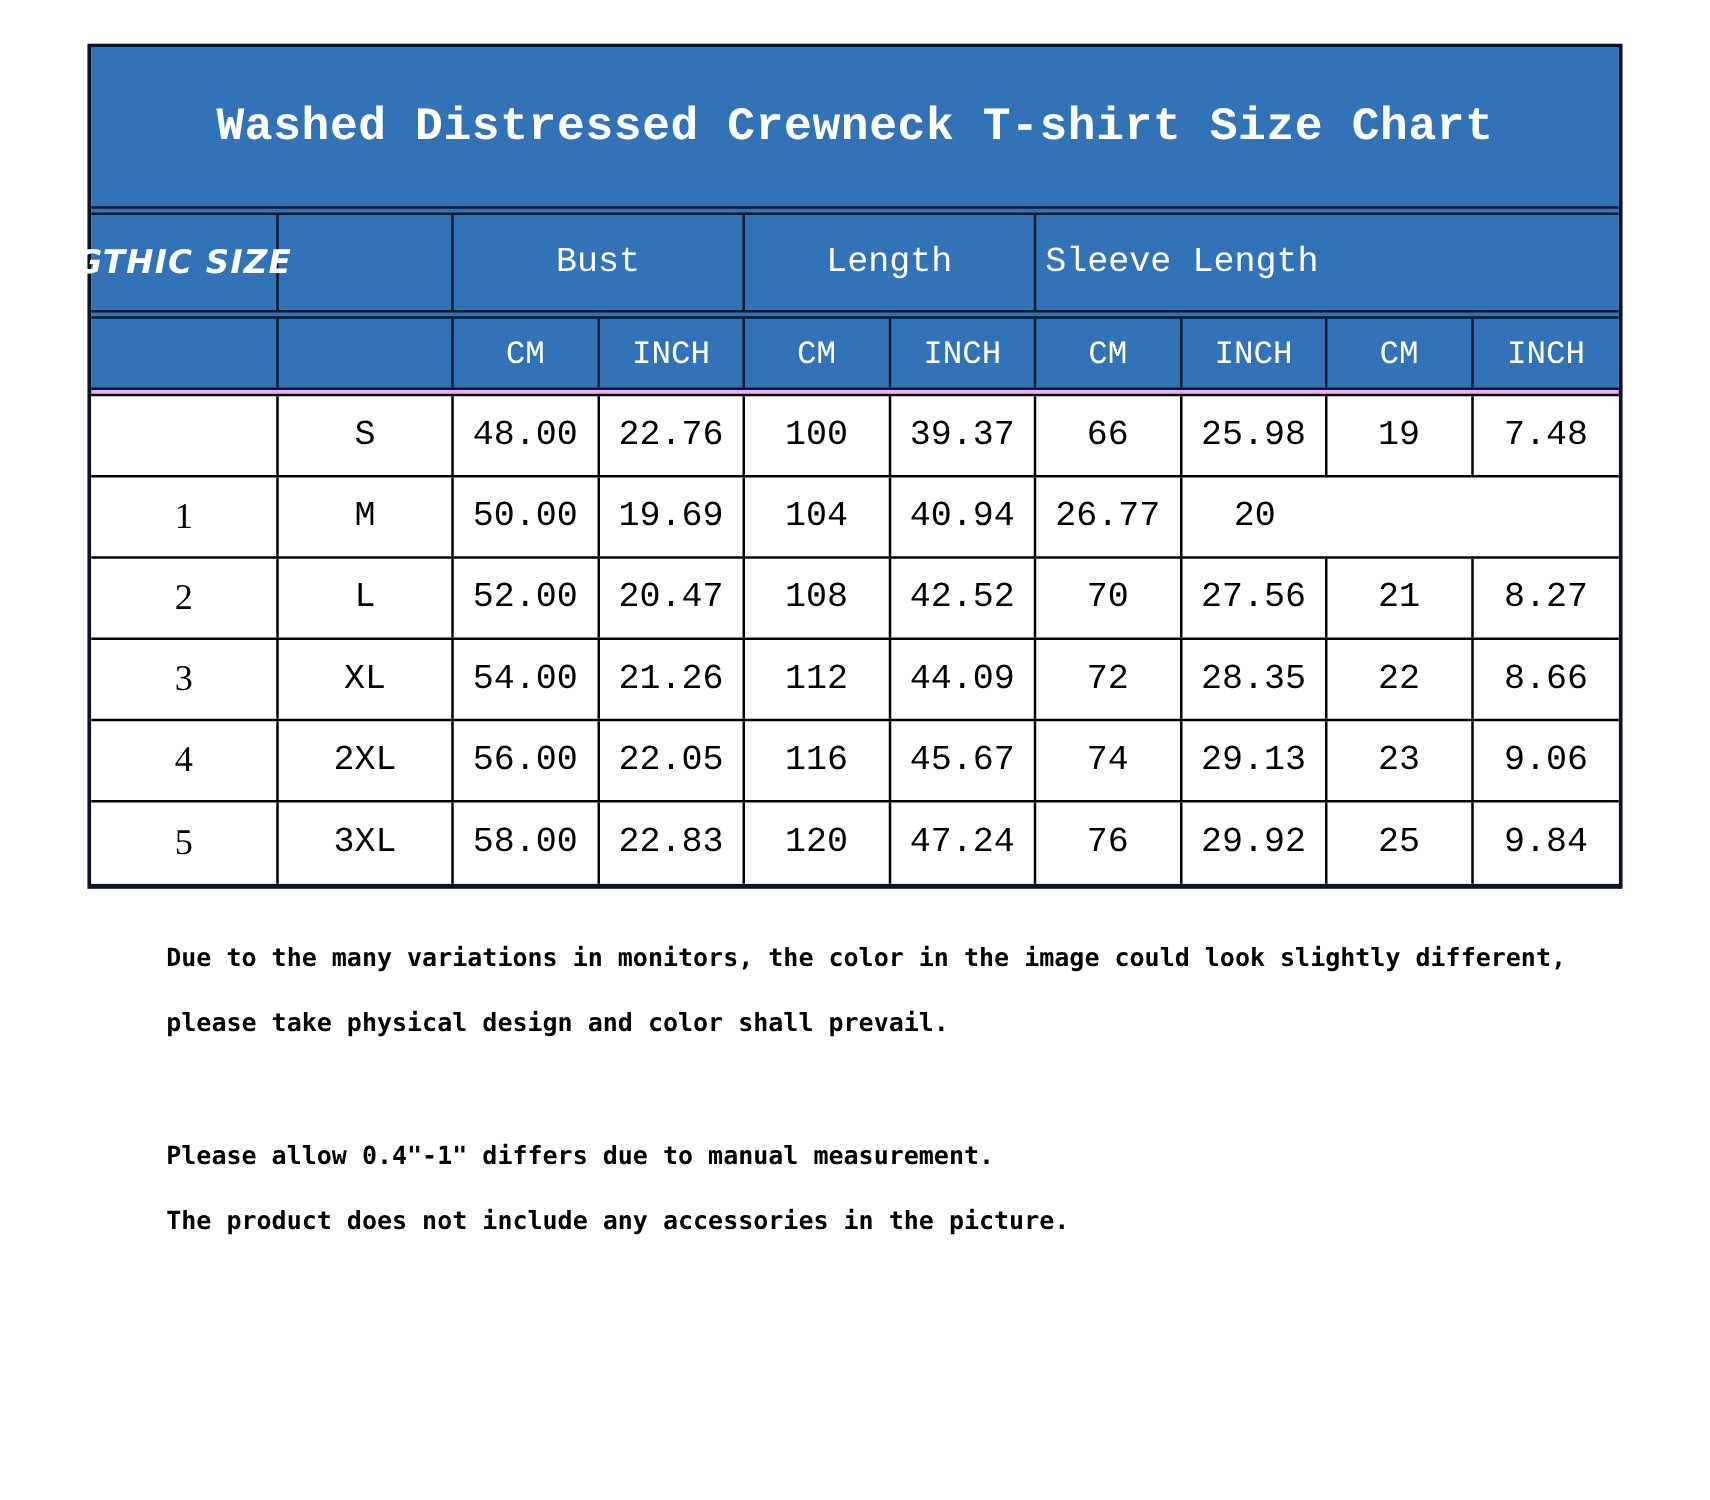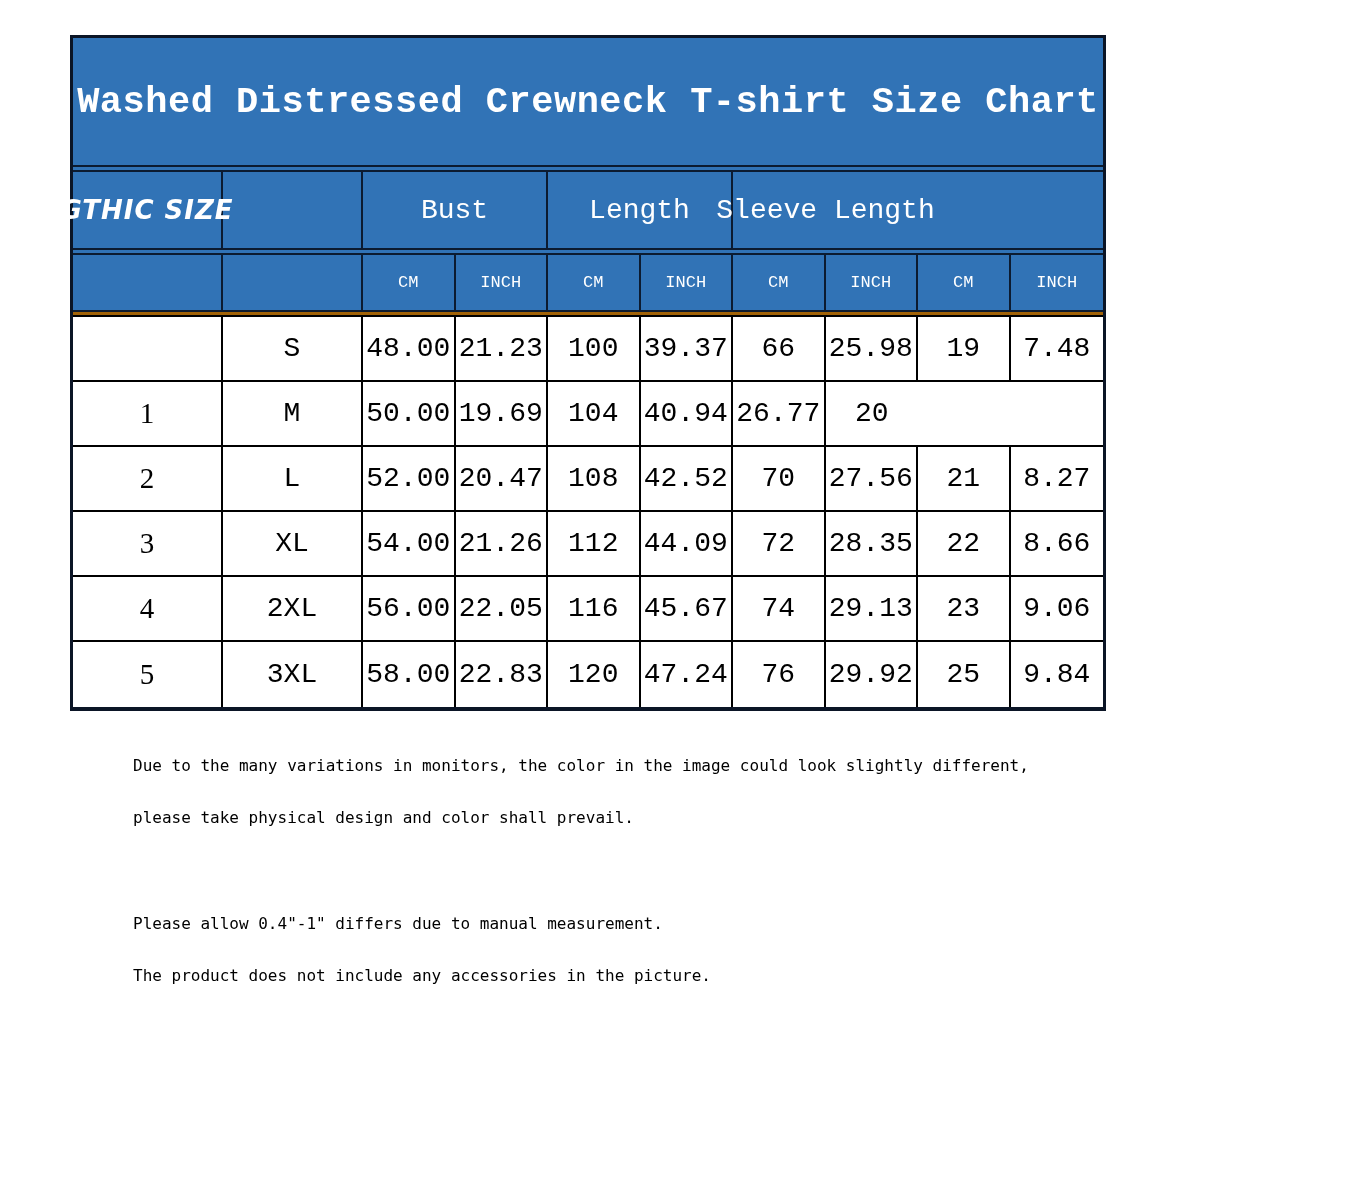--- a/index.html
+++ b/index.html
@@ -11,24 +11,24 @@
     background: #ffffff;
     font-family: "Liberation Mono", monospace;
     overflow: hidden;
   }
 
   
   .tbl {
     position: absolute;
     left: 70px;
     top: 35px;
-    width: 1036px;
+    width: 1228px;
     border: 3px solid #0b1526;
     border-bottom-width: 4px;
-    background: #a16207;
+    background: #f0abfc;
   }
   .blue-zone { background: #3173b6; }
 
   .title-row {
     height: 129px;
     display: flex;
     align-items: center;
     justify-content: center;
     border-bottom: 2px solid #0c1b30;
     color: #ffffff;
@@ -59,21 +59,21 @@
   .hrow .cell:last-child { border-right: none; }
   .h1 { height: 80px; font-size: 28px; }
   .h1 .span2 { grid-column: span 2; }
   .h1 .corner {
     font-family: "DejaVu Sans", sans-serif;
     font-style: italic;
     font-weight: 600;
     font-size: 26px;
     letter-spacing: 1px;
   }
-  .h2 { height: 59px; font-size: 17px; }
+  .h2 { height: 59px; font-size: 26px; }
 
   
   .data {
     margin-top: 3px;               
     border-top: 2px solid #000000;
     background: #ffffff;
   }
   .drow {
     height: 65px;
     border-bottom: 2px solid #000000;
@@ -92,21 +92,22 @@
   .drow .cell:last-child { border-right: none; }
   .drow .idx { font-family: "Liberation Serif", serif; font-size: 29px; }
 
   
   .notes {
     position: absolute;
     left: 133px;
     top: 753px;
     color: #000000;
     font-family: "DejaVu Sans Mono", monospace;
-    font-size: 16px;
+    font-size: 20px;
+    font-weight: bold;
   }
   .notes p { line-height: 26px; white-space: nowrap; }
   .n2 { margin-top: 26px; margin-left: 0; }
   .n3 { margin-top: 80px; }
   .n4 { margin-top: 26px; }
 </style>
 </head>
 <body>
 
 <div class="page">
@@ -137,21 +138,21 @@
         <div class="cell">INCH</div>
       </div>
     </div>
 
     <div class="data">
 
       <div class="grid-row drow">
         <div class="cell idx"></div>
         <div class="cell">S</div>
         <div class="cell">48.00</div>
-        <div class="cell">21.23</div>
+        <div class="cell">22.76</div>
         <div class="cell">100</div>
         <div class="cell">39.37</div>
         <div class="cell">66</div>
         <div class="cell">25.98</div>
         <div class="cell">19</div>
         <div class="cell">7.48</div>
       </div>
 
       <div class="grid-row drow">
         <div class="cell idx">1</div>

